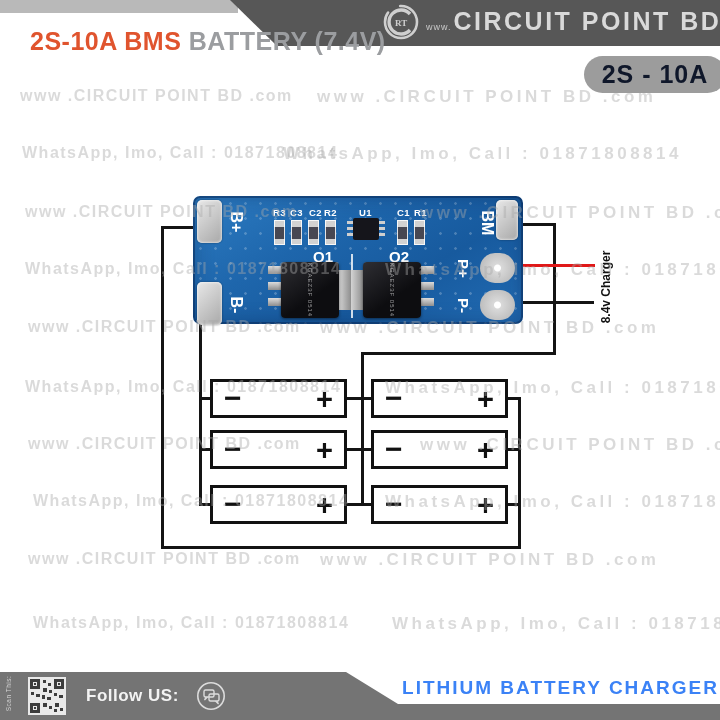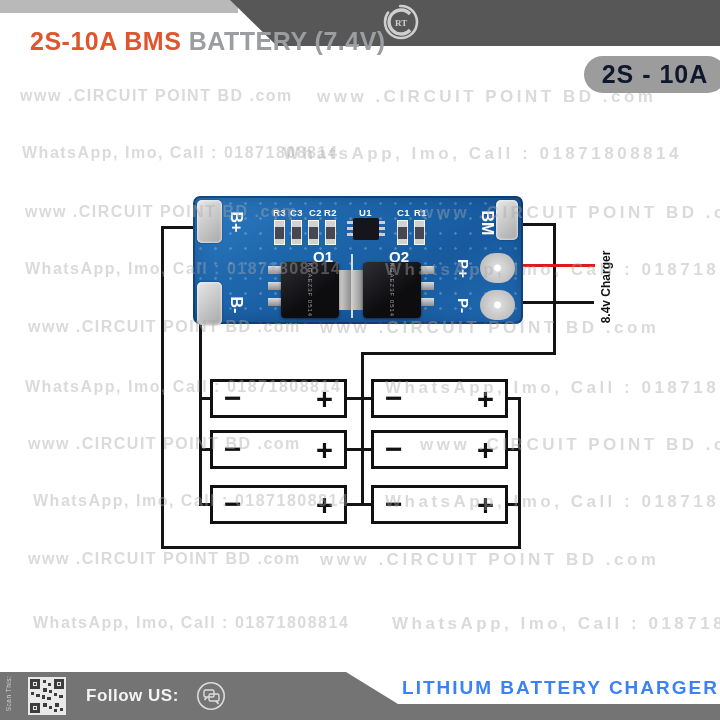--- a/index.html
+++ b/index.html
@@ -115,20 +115,25 @@
     </div>
 
   <div class="top-strip"></div>
 
   <div class="banner">
     <svg class="logo" width="38" height="38" viewBox="0 0 38 38">
       <circle cx="19" cy="19" r="16" fill="none" stroke="#cfcfcf" stroke-width="2.6" stroke-dasharray="60 14" stroke-linecap="round"></circle>
       <path d="M28 11 A12 12 0 1 0 28 27" fill="none" stroke="#cfcfcf" stroke-width="3.4"></path>
       <text x="13" y="23" font-size="9" font-weight="bold" fill="#cfcfcf" font-family="Liberation Serif, serif">RT</text>
     </svg>
+    <div class="banner-line">
+      <span class="banner-www">www.</span>
+      <span class="banner-brand">CIRCUIT POINT BD</span>
+
+    </div>
   </div>
 
   <div class="title">
     <span class="accent">2S-10A BMS</span><span class="rest"> BATTERY (7.4V)</span>
   </div>
 
   <div class="badge">
     <span>2S - 10A</span>
   </div>
 

